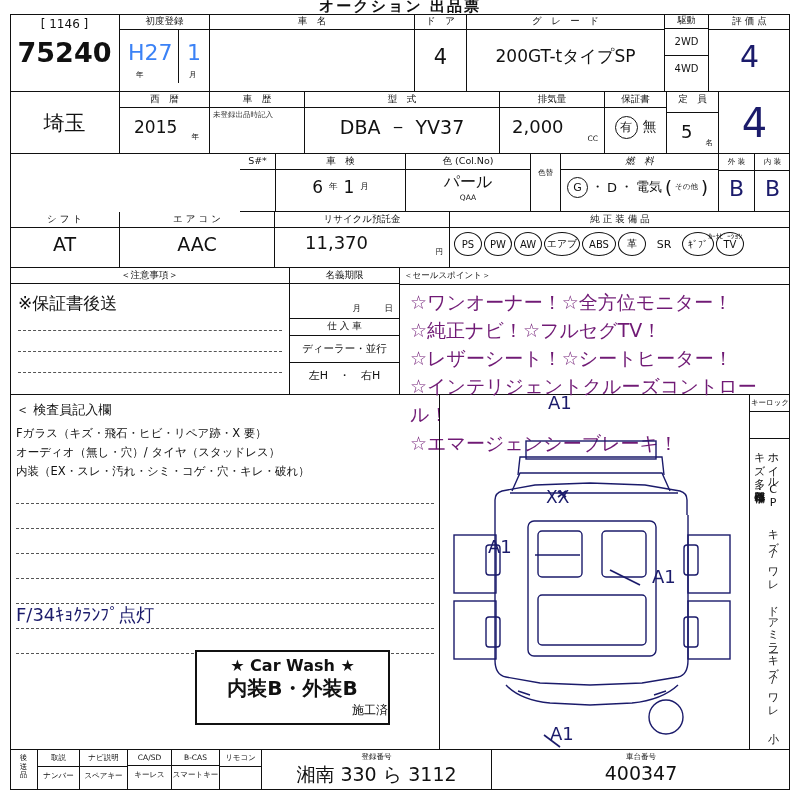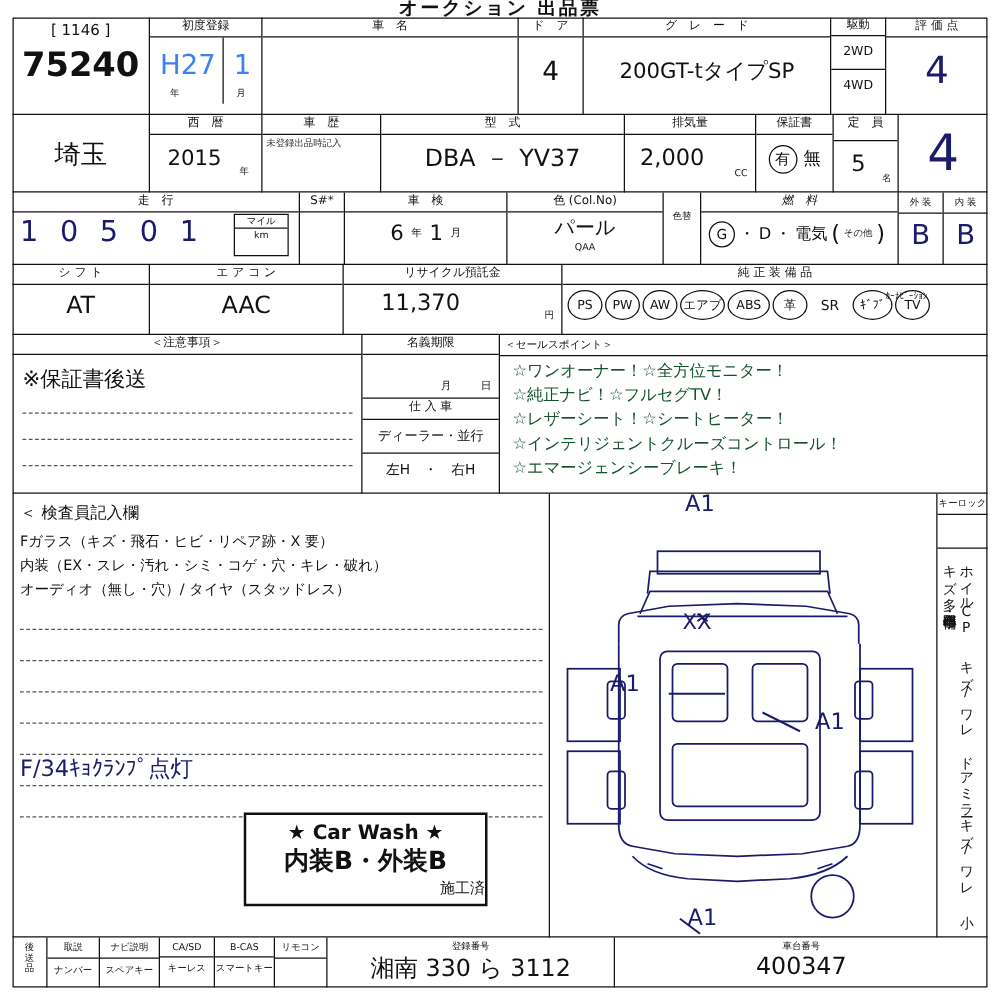--- a/index.html
+++ b/index.html
@@ -10,21 +10,21 @@
   .bdb{border-bottom:1.6px solid #111;}
   .bdr{border-right:1.6px solid #111;}
   .lbl{font-size:9.5px;text-align:center;line-height:1.1;}
   .ctr{display:flex;align-items:center;justify-content:center;}
   .ctrl{display:flex;align-items:center;}
   .hand{font-family:"DejaVu Sans","Liberation Sans",sans-serif;color:#1b1b6b;}
   .topstrip{position:absolute;left:0;top:0;width:800px;height:14px;overflow:hidden;}
   .topstrip .tt{font-size:15px;font-weight:bold;letter-spacing:2px;text-align:center;width:100%;position:absolute;top:-3px;}
   .small{font-size:8.5px;}
   .tiny{font-size:7.5px;}
-  .sp{font-size:13px;line-height:1.48;color:#14532d;}
+  .sp{font-size:19px;line-height:1.48;color:#701a75;}
   .circ{display:inline-flex;align-items:center;justify-content:center;border:1.4px solid #111;border-radius:50%;}
   .optc{width:26px;height:22px;border:1.4px solid #111;border-radius:50%;font-size:10px;display:inline-flex;align-items:center;justify-content:center;margin:0 1px;}
   .vert{writing-mode:vertical-rl;text-orientation:upright;}
   .carwash{border:2.5px solid #111;}
   .hw{color:#3b82f6;font-size:22px;}
   .rowline{position:absolute;border-top:1px dashed #555;}
 </style>
 </head>
 <body>
 
@@ -129,30 +129,20 @@
     <div style="position:relative;height:38px;">
       <div style="position:absolute;left:14px;top:8px;font-size:18px;">5</div>
       <div class="tiny" style="position:absolute;right:5px;bottom:3px;">名</div>
     </div>
   </div>
 
   <div class="blk bdb" style="left:719px;top:92px;width:71px;height:62px;">
     <div class="hand" style="font-size:40px;text-align:center;line-height:62px;">4</div>
   </div>
 
-  <div class="blk bdr bdb" style="left:10px;top:154px;width:230px;height:58px;">
-    <div class="lbl bdb" style="padding:2px 0 3px;">走　行</div>
-    <div style="position:relative;height:34px;">
-      <div class="hand" style="position:absolute;left:6px;top:3px;font-size:23px;letter-spacing:5px;">1 0 5 0 1</div>
-      <div style="position:absolute;right:8px;top:1px;width:42px;height:32px;border:1.2px solid #111;">
-        <div class="tiny bdb" style="text-align:center;">マイル</div>
-        <div class="tiny" style="text-align:center;">km</div>
-      </div>
-    </div>
-  </div>
   <div class="blk bdr bdb" style="left:240px;top:154px;width:36px;height:58px;">
     <div class="lbl bdb" style="padding:2px 0 3px;">S#*</div>
     <div style="height:34px;"></div>
   </div>
 
   <div class="blk bdr bdb" style="left:276px;top:154px;width:130px;height:58px;">
     <div class="lbl bdb" style="padding:2px 0 3px;">車　検</div>
     <div class="ctr" style="height:34px;gap:6px;font-size:17px;">
       <span>6</span>
       <span class="small">年</span>
@@ -253,22 +243,22 @@
       <div class="sp">☆純正ナビ！☆フルセグTV！</div>
       <div class="sp">☆レザーシート！☆シートヒーター！</div>
       <div class="sp">☆インテリジェントクルーズコントロール！</div>
       <div class="sp">☆エマージェンシーブレーキ！</div>
     </div>
   </div>
 
   <div class="blk bdr bdb" style="left:10px;top:395px;width:430px;height:355px;">
     <div style="font-size:13px;padding:6px 0 4px 6px;">＜ 検査員記入欄</div>
     <div style="font-size:11.5px;padding:3px 0 0 6px;">Fガラス（キズ・飛石・ヒビ・リペア跡・X 要）</div>
+    <div style="font-size:11.5px;padding:4px 0 0 6px;">オーディオ（無し・穴）/ タイヤ（スタッドレス）</div>
     <div style="font-size:11.5px;padding:4px 0 0 6px;">内装（EX・スレ・汚れ・シミ・コゲ・穴・キレ・破れ）</div>
-    <div style="font-size:11.5px;padding:4px 0 0 6px;">オーディオ（無し・穴）/ タイヤ（スタッドレス）</div>
     <div class="rowline" style="left:6px;top:108px;width:418px;"></div>
     <div class="rowline" style="left:6px;top:133px;width:418px;"></div>
     <div class="rowline" style="left:6px;top:158px;width:418px;"></div>
     <div class="rowline" style="left:6px;top:183px;width:418px;"></div>
     <div class="rowline" style="left:6px;top:208px;width:418px;"></div>
     <div class="hand" style="position:absolute;left:6px;top:208px;font-size:18px;">F/34ｷｮｸﾗﾝﾌﾟ点灯</div>
     <div class="rowline" style="left:6px;top:233px;width:418px;"></div>
     <div class="rowline" style="left:6px;top:258px;width:418px;"></div>
 
     <div class="blk carwash" style="left:185px;top:255px;width:195px;height:75px;background:#fff;">

